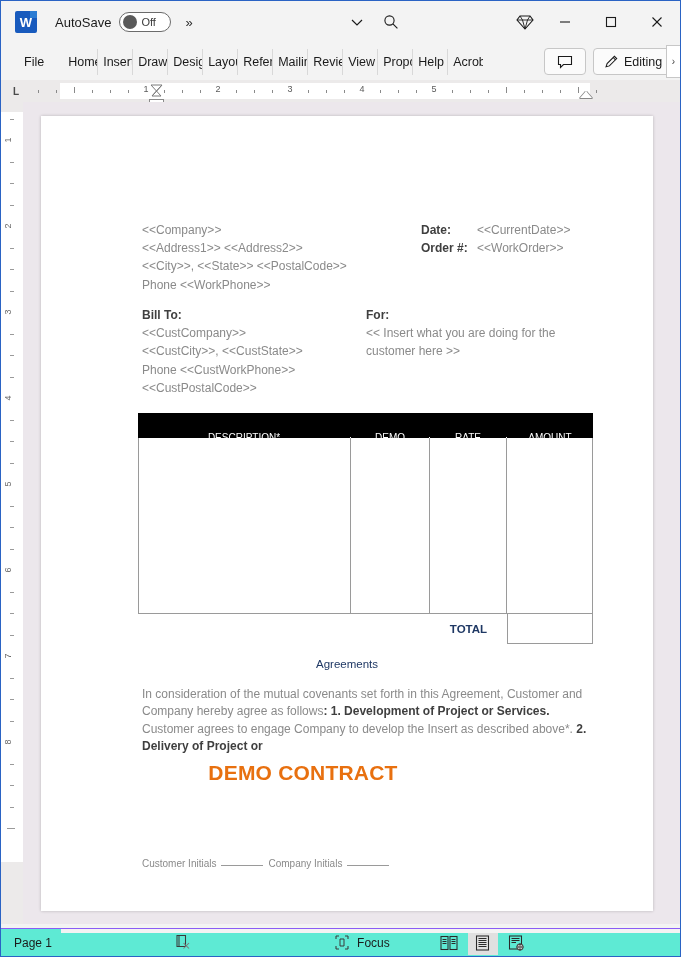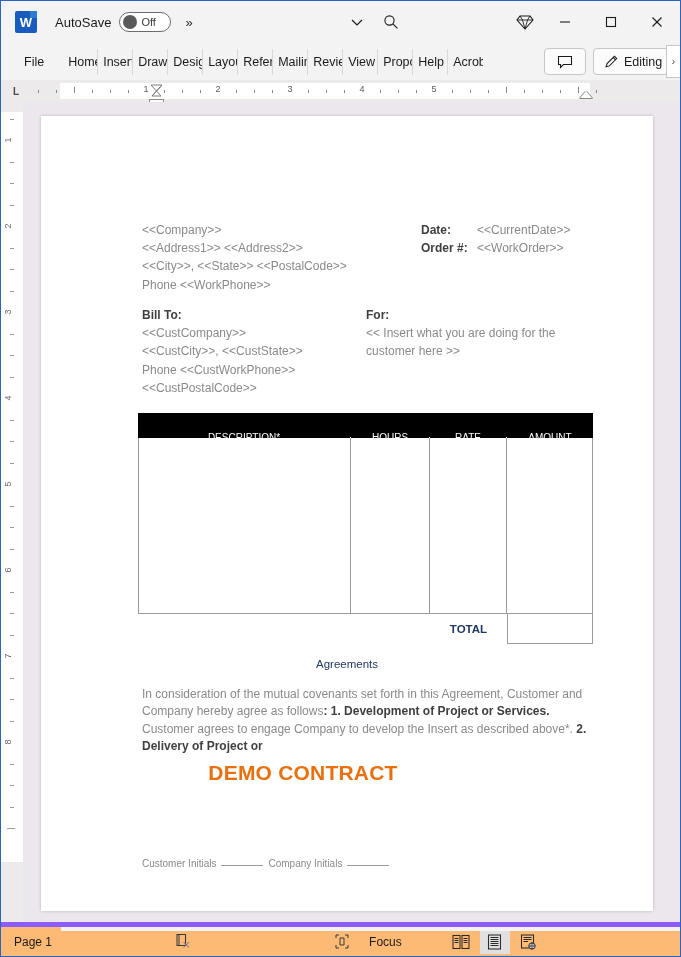--- a/index.html
+++ b/index.html
@@ -264,29 +264,29 @@
   }
   .initials .line {
     display: inline-block; width: 42px;
     border-bottom: 1px solid #9a9a9a; margin: 0 5px;
     vertical-align: 1px;
   }
 
   
   .statusbar {
     position: absolute; bottom: 0; left: 0;
-    width: 679px; height: 34px;
-    background: #fdba74;
-    border-top: 5px solid #8b5cf6;
+    width: 679px; height: 28px;
+    background: #5eead4;
+    border-top: 1px solid #8b5cf6;
     display: flex; align-items: center;
     font-size: 12px; color: #1b1b1b;
   }
   .sb-page { margin-left: 13px; }
   .sb-proof { margin-left: 123px; display:flex; align-items:center; }
-  .sb-focus { margin-left: 143px; display: flex; align-items: center; gap: 20px; }
+  .sb-focus { margin-left: 143px; display: flex; align-items: center; gap: 8px; }
   .sb-views { margin-left: 44px; display: flex; align-items: center; gap: 4px; }
   .sb-view {
     width: 30px; height: 24px;
     display: flex; align-items: center; justify-content: center;
   }
   .sb-view.active { background: #e0e0e0; }
   .sb-scroll-top {
     position: absolute; top: 0; left: 60px; width: 619px; height: 4px;
     background: #f3f3f3;
   }
@@ -496,21 +496,21 @@
       </div>
 
       <div class="for-block">
         <div class="hdr-strong">For:</div>
         <div>&lt;&lt; Insert what you are doing for the customer here &gt;&gt;</div>
       </div>
 
       <div class="wo-table">
         <div class="wo-head">
           <div class="c-desc">DESCRIPTION*</div>
-          <div class="c-hours">HOURS</div>
+          <div class="c-hours">DEMO</div>
           <div class="c-rate">RATE</div>
           <div class="c-amount">AMOUNT</div>
         </div>
         <div class="wo-body">
           <div class="c-desc"></div>
           <div class="c-hours"></div>
           <div class="c-rate"></div>
           <div class="c-amount"></div>
         </div>
         <div class="wo-total">

